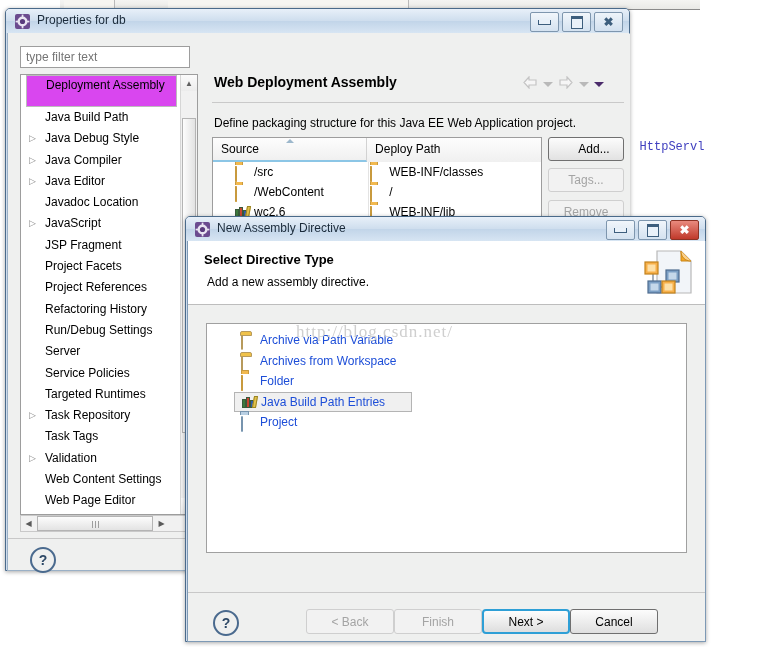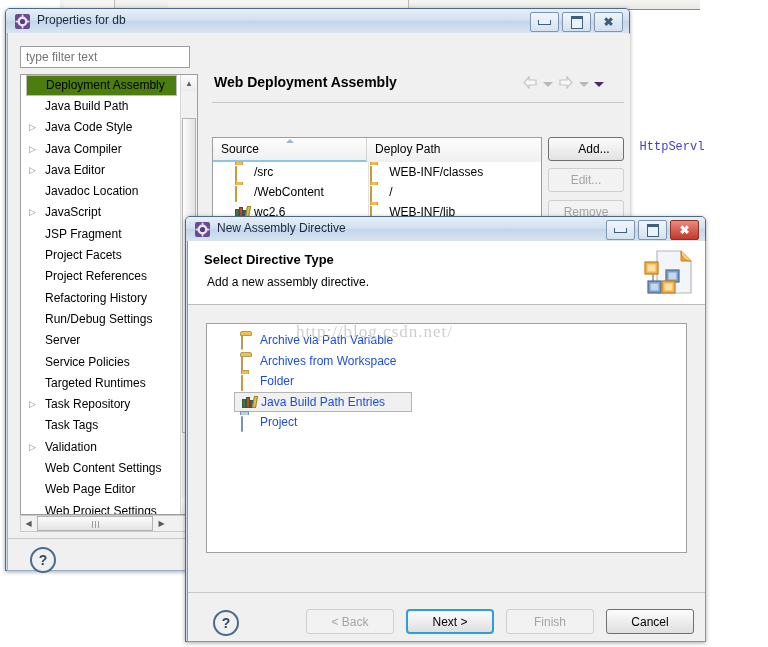--- a/index.html
+++ b/index.html
@@ -52,22 +52,22 @@
   
   #props{left:5px;top:8px;width:625px;height:563px;}
   #props-body{position:absolute;left:1px;top:24px;width:623px;height:538px;background:#eff0ef;
       border:1px solid #9ab0c6;border-top:none;box-sizing:border-box;}
   #filter-input{position:absolute;left:12px;top:13px;width:170px;height:22px;box-sizing:border-box;
       background:#fff;border:1px solid #9d9d9d;font-size:12px;color:#0369a1;padding:3px 5px;outline:none;
       font-family:"Liberation Sans",sans-serif;}
   #tree-panel{position:absolute;left:12px;top:41px;width:178px;height:441px;background:#fff;
       border:1px solid #9d9d9d;box-sizing:border-box;overflow:hidden;}
   .tree-item{height:21.3px;line-height:21.3px;font-size:12px;white-space:nowrap;padding-left:24px;position:relative;color:#000;}
-  .tree-item.sel{background:#4d7c0f;border:1px solid #bcbcbc;box-sizing:border-box;
-      margin-left:5px;padding-left:19px;width:151px;line-height:19px;height:21px;}
+  .tree-item.sel{background:#d946ef;border:1px solid #bcbcbc;box-sizing:border-box;
+      margin-left:5px;padding-left:19px;width:151px;line-height:19px;height:32px;}
   .tw{position:absolute;left:8px;top:0;height:21.3px;line-height:21.3px;color:#8a8a8a;font-size:9px;}
   #tree-vscroll{position:absolute;right:0;top:0;width:16px;height:439px;background:#f1f1f1;border-left:1px solid #d6d6d6;}
   .sb-arrow{width:16px;height:16px;display:flex;align-items:center;justify-content:center;font-size:8px;color:#606060;
      background:linear-gradient(#fbfbfb,#ececec);}
   #tree-thumb{position:absolute;left:1px;top:43px;width:14px;height:315px;
      background:linear-gradient(90deg,#fdfdfd,#e2e2e2);border:1px solid #b4b4b4;box-sizing:border-box;}
   #tree-thumb .grip{position:absolute;left:4px;top:50%;margin-top:-4px;width:6px;height:7px;
      background:repeating-linear-gradient(#9d9d9d 0 1px,transparent 1px 3px);}
   #tree-hscroll{position:absolute;left:12px;top:482px;width:178px;height:17px;background:#f1f1f1;
       border:1px solid #c9c9c9;box-sizing:border-box;display:flex;align-items:center;}
@@ -130,21 +130,21 @@
   #nad-h2{position:absolute;left:19px;top:34px;font-size:12px;color:#000;}
   #nad-banner{position:absolute;right:8px;top:6px;width:56px;height:52px;}
   #nad-list{position:absolute;left:18px;top:82px;width:481px;height:230px;background:#fff;
       border:1px solid #a0a0a0;box-sizing:border-box;padding-top:6px;}
   .li{height:20.5px;line-height:20.5px;font-size:12px;padding-left:34px;white-space:nowrap;color:#1d4ed8;}
   .li.sel{margin-left:27px;padding-left:7px;width:178px;box-sizing:border-box;
       background:#f0f0f0;border:1px solid #b4b4b4;height:20px;line-height:18px;}
   #nad-sep{position:absolute;left:0;top:351px;width:517px;height:1px;background:#c8c8c8;}
   #nad-help{position:absolute;left:25px;top:369px;width:22px;height:22px;border-radius:50%;
       border:2px solid #4a6a8e;color:#2d4866;font-size:14px;font-weight:bold;display:flex;align-items:center;justify-content:center;}
-  #nad-buttons{position:absolute;left:118px;top:368px;display:flex;gap:12px;}
+  #nad-buttons{position:absolute;left:118px;top:368px;display:flex;gap:0;}
   #nad-buttons .btn{width:88px;height:25px;}
   .btn.default{border:2px solid #2e9fd6;border-radius:4px;background:linear-gradient(#fdfdfd,#dedede);font-weight:normal;}
   .btn.cancel{border:1px solid #6f6f6f;background:linear-gradient(#fcfcfc,#dfdfdf);}
   #watermark{position:absolute;left:296px;top:322px;font-family:"Liberation Serif",serif;font-size:17px;
       color:#cfcfcf;white-space:nowrap;letter-spacing:1px;}
 </style>
 </head>
 <body>
 
 <div id="ide-background">
@@ -198,21 +198,21 @@
     </span>
   </div>
 
   <div id="props-body">
     <input id="filter-input" type="text" placeholder="type filter text" style="">
 
     <div id="tree-panel">
       <div id="tree-items">
           <div class="tree-item sel"><span>Deployment Assembly</span></div>
           <div class="tree-item"><span>Java Build Path</span></div>
-          <div class="tree-item"><span class="tw">▷</span><span>Java Code Style</span></div>
+          <div class="tree-item"><span class="tw">▷</span><span>Java Debug Style</span></div>
           <div class="tree-item"><span class="tw">▷</span><span>Java Compiler</span></div>
           <div class="tree-item"><span class="tw">▷</span><span>Java Editor</span></div>
           <div class="tree-item"><span>Javadoc Location</span></div>
           <div class="tree-item"><span class="tw">▷</span><span>JavaScript</span></div>
           <div class="tree-item"><span>JSP Fragment</span></div>
           <div class="tree-item"><span>Project Facets</span></div>
           <div class="tree-item"><span>Project References</span></div>
           <div class="tree-item"><span>Refactoring History</span></div>
           <div class="tree-item"><span>Run/Debug Settings</span></div>
           <div class="tree-item"><span>Server</span></div>
@@ -256,20 +256,21 @@
         <span class="caret"></span>
         <span>
           <svg width="16" height="13" viewBox="0 0 16 13">
               <path d="M9,1 L14,6.5 L9,12 L9,9 L2,9 L2,4 L9,4 Z" fill="#f6f6f6" stroke="#c4c4c4" stroke-width="1.2"></path>
             </svg>
         </span>
         <span class="caret"></span>
         <span class="caret dark"></span>
       </div>
       <div id="right-rule"></div>
+      <div id="right-desc">Define packaging structure for this Java EE Web Application project.</div>
 
       <div id="asm-table">
         <div class="thead">
           <div class="th sorted" style="width:155px">Source<span class="sortmark"></span></div>
           <div class="th" style="width:175px;border-right:none">Deploy Path</div>
         </div>
         <div id="asm-rows">
             <div class="tr">
               <div class="td c0" style="width:155px"><span class="ic"><span class="ic-folder"></span></span><span>/src</span></div>
               <div class="td c1" style="width:175px"><span class="ic"><span class="ic-folder"></span></span><span>WEB-INF/classes</span></div>
@@ -280,21 +281,21 @@
             </div>
             <div class="tr">
               <div class="td c0" style="width:155px"><span class="ic ic-books"><i style="left:0;height:9px;background:#3d7a3d"></i><i style="left:4px;height:11px;background:#c8452f"></i><i style="left:8px;height:8px;background:#2f5aa8"></i><i style="left:11px;height:12px;background:#e2c14a;border-color:#9a8424;transform:skewX(-10deg)"></i></span><span>wc2.6</span></div>
               <div class="td c1" style="width:175px"><span class="ic"><span class="ic-folder"></span></span><span>WEB-INF/lib</span></div>
             </div>
           </div>
         <div class="vline"></div>
       </div>
 
       <div class="btn strong" id="btn-add">Add...</div>
-      <div class="btn disabled" id="btn-edit">Edit...</div>
+      <div class="btn disabled" id="btn-edit">Tags...</div>
       <div class="btn disabled" id="btn-remove">Remove</div>
     </div>
   </div>
 </div>
 
 <div class="win win-frame" id="nad">
   <div class="titlebar">
     <span class="win-icon">
       <svg width="15" height="15" viewBox="0 0 15 15">
         <rect x="0" y="0" width="15" height="15" rx="2" fill="#6b4b8f"></rect>
@@ -356,20 +357,20 @@
         <div class="li"><span class="ic"><span class="ic-jar"></span></span><span>Archives from Workspace</span></div>
         <div class="li"><span class="ic"><span class="ic-folder"></span></span><span>Folder</span></div>
         <div class="li sel"><span class="ic ic-books"><i style="left:0;height:9px;background:#3d7a3d"></i><i style="left:4px;height:11px;background:#c8452f"></i><i style="left:8px;height:8px;background:#2f5aa8"></i><i style="left:11px;height:12px;background:#e2c14a;border-color:#9a8424;transform:skewX(-10deg)"></i></span><span>Java Build Path Entries</span></div>
         <div class="li"><span class="ic"><span class="ic-proj"></span></span><span>Project</span></div>
       </div>
 
     <div id="nad-sep"></div>
     <div id="nad-help">?</div>
     <div id="nad-buttons">
         <div class="btn disabled">&lt; Back</div>
+        <div class="btn disabled">Finish</div>
         <div class="btn default">Next &gt;</div>
-        <div class="btn disabled">Finish</div>
         <div class="btn cancel">Cancel</div>
       </div>
   </div>
 </div>
 
 <div id="watermark">http://blog.csdn.net/</div>
 
 </body></html>

